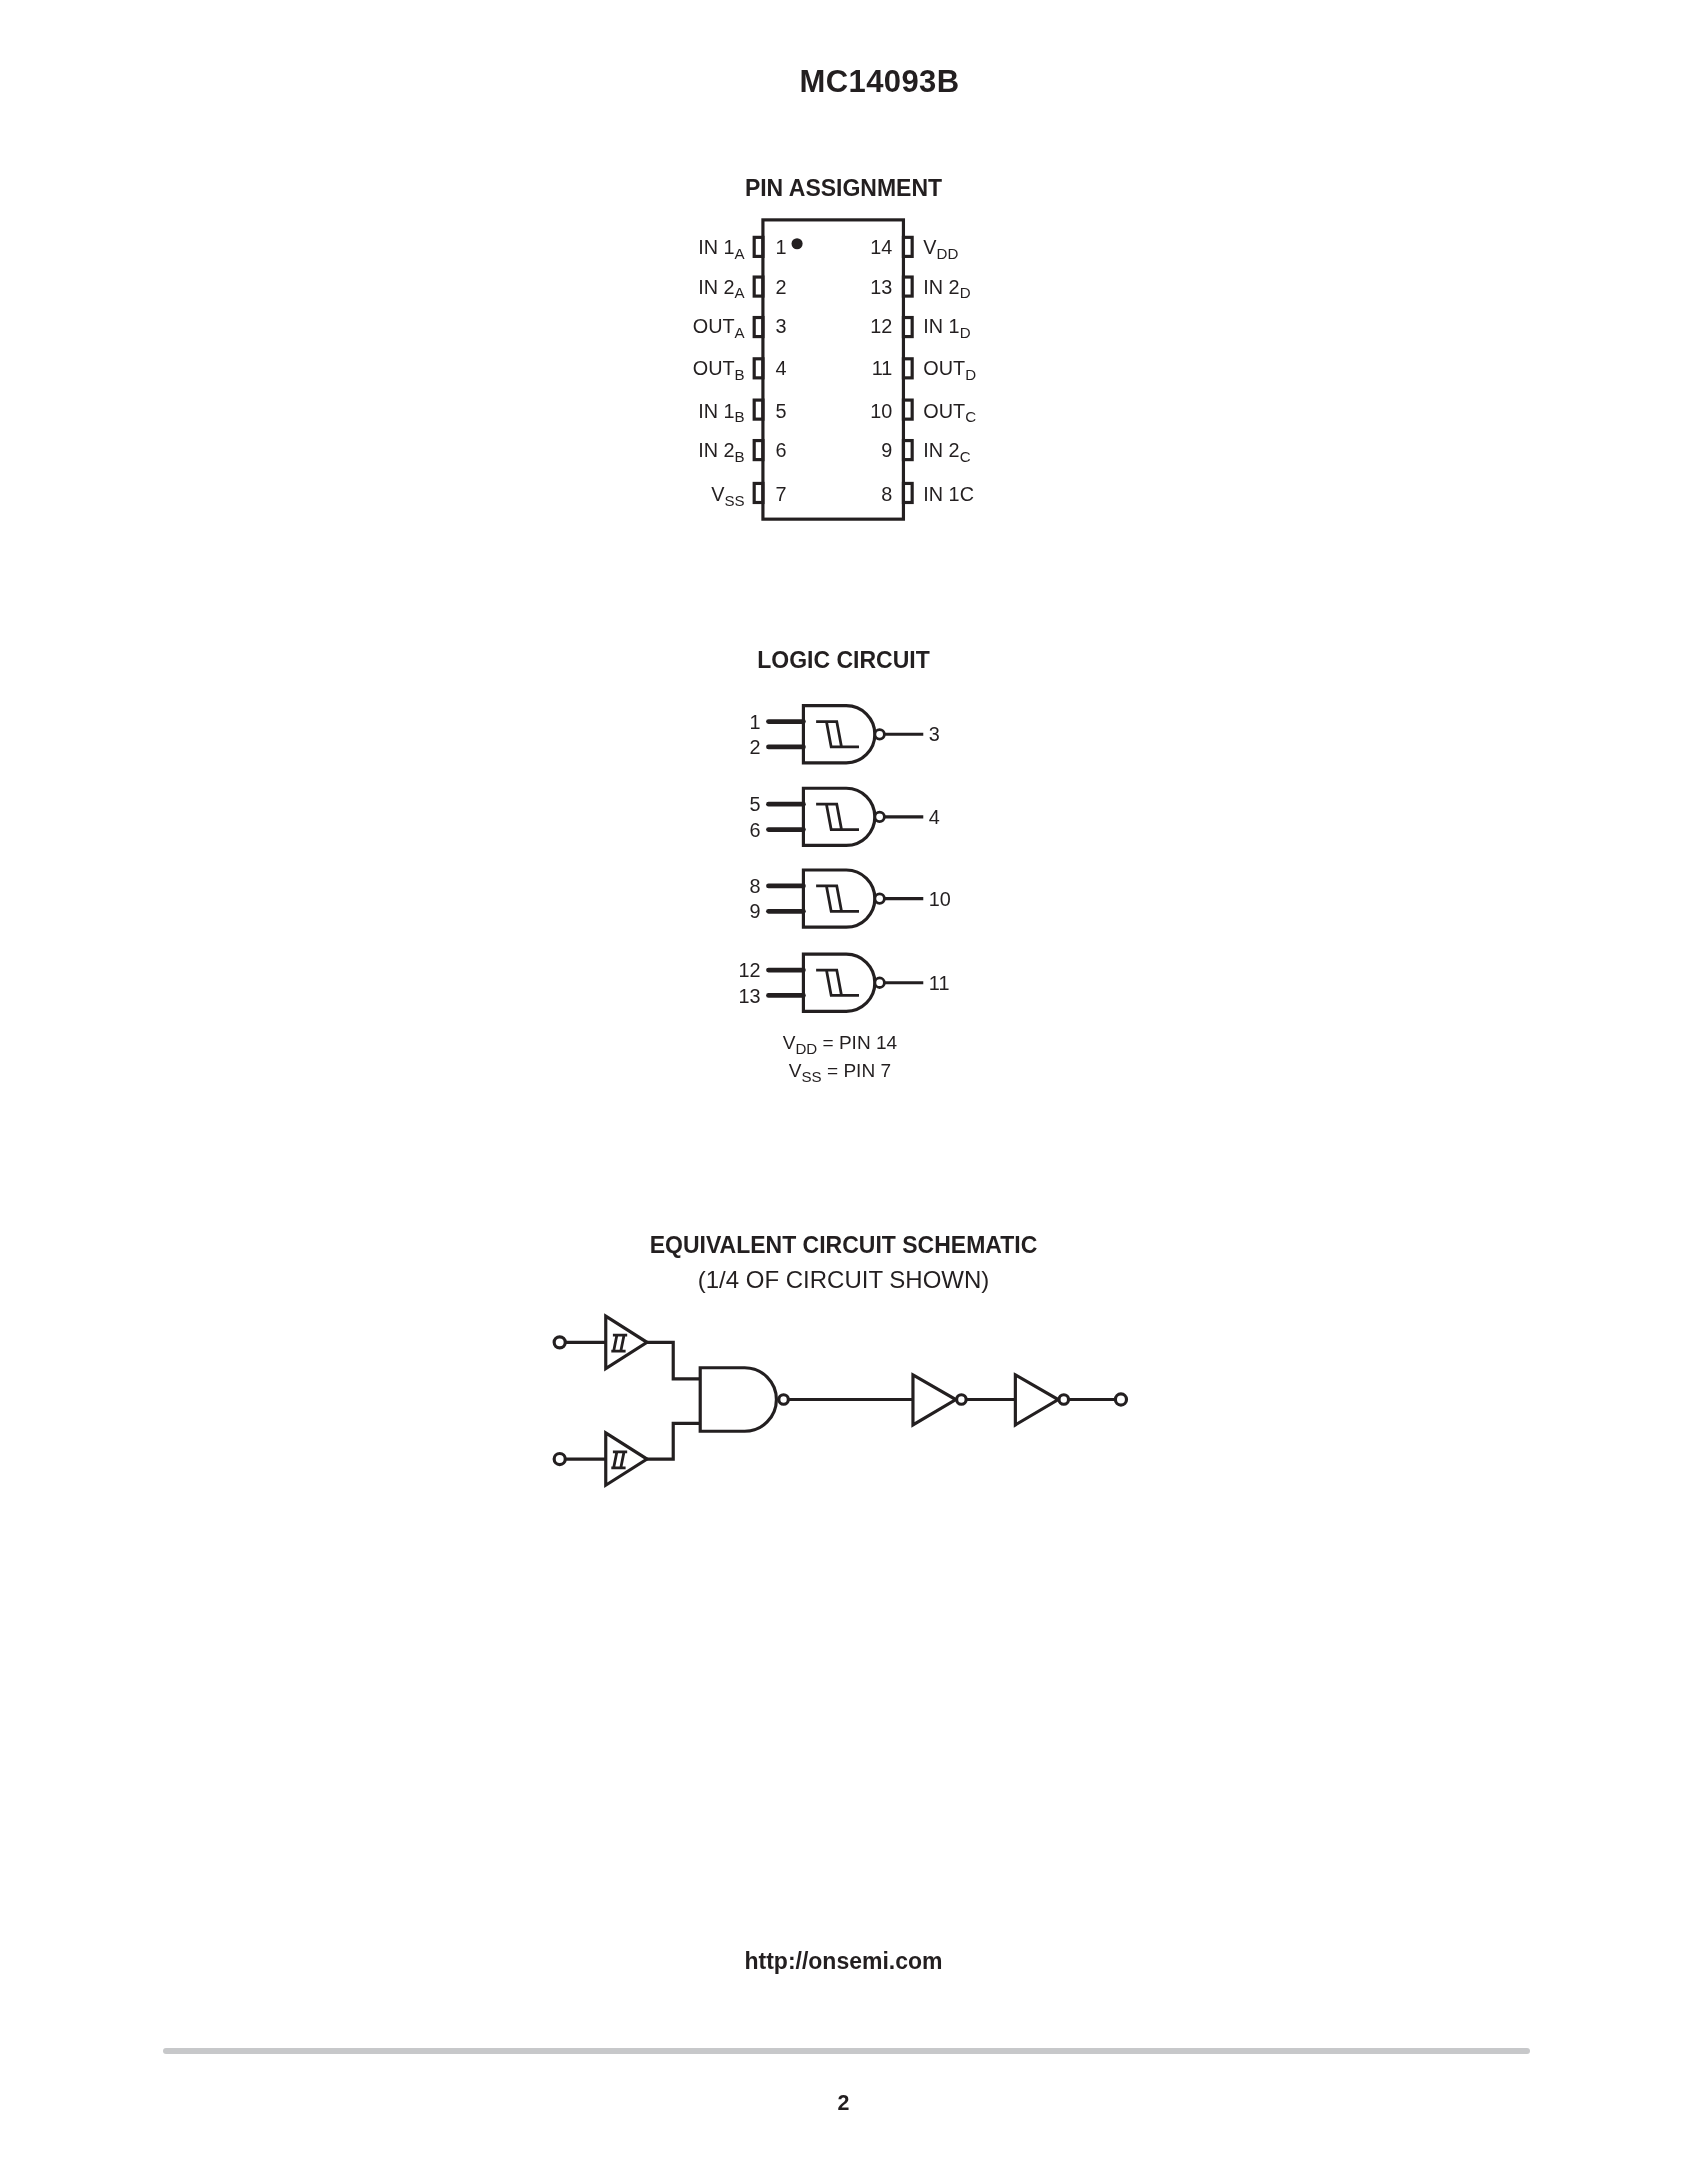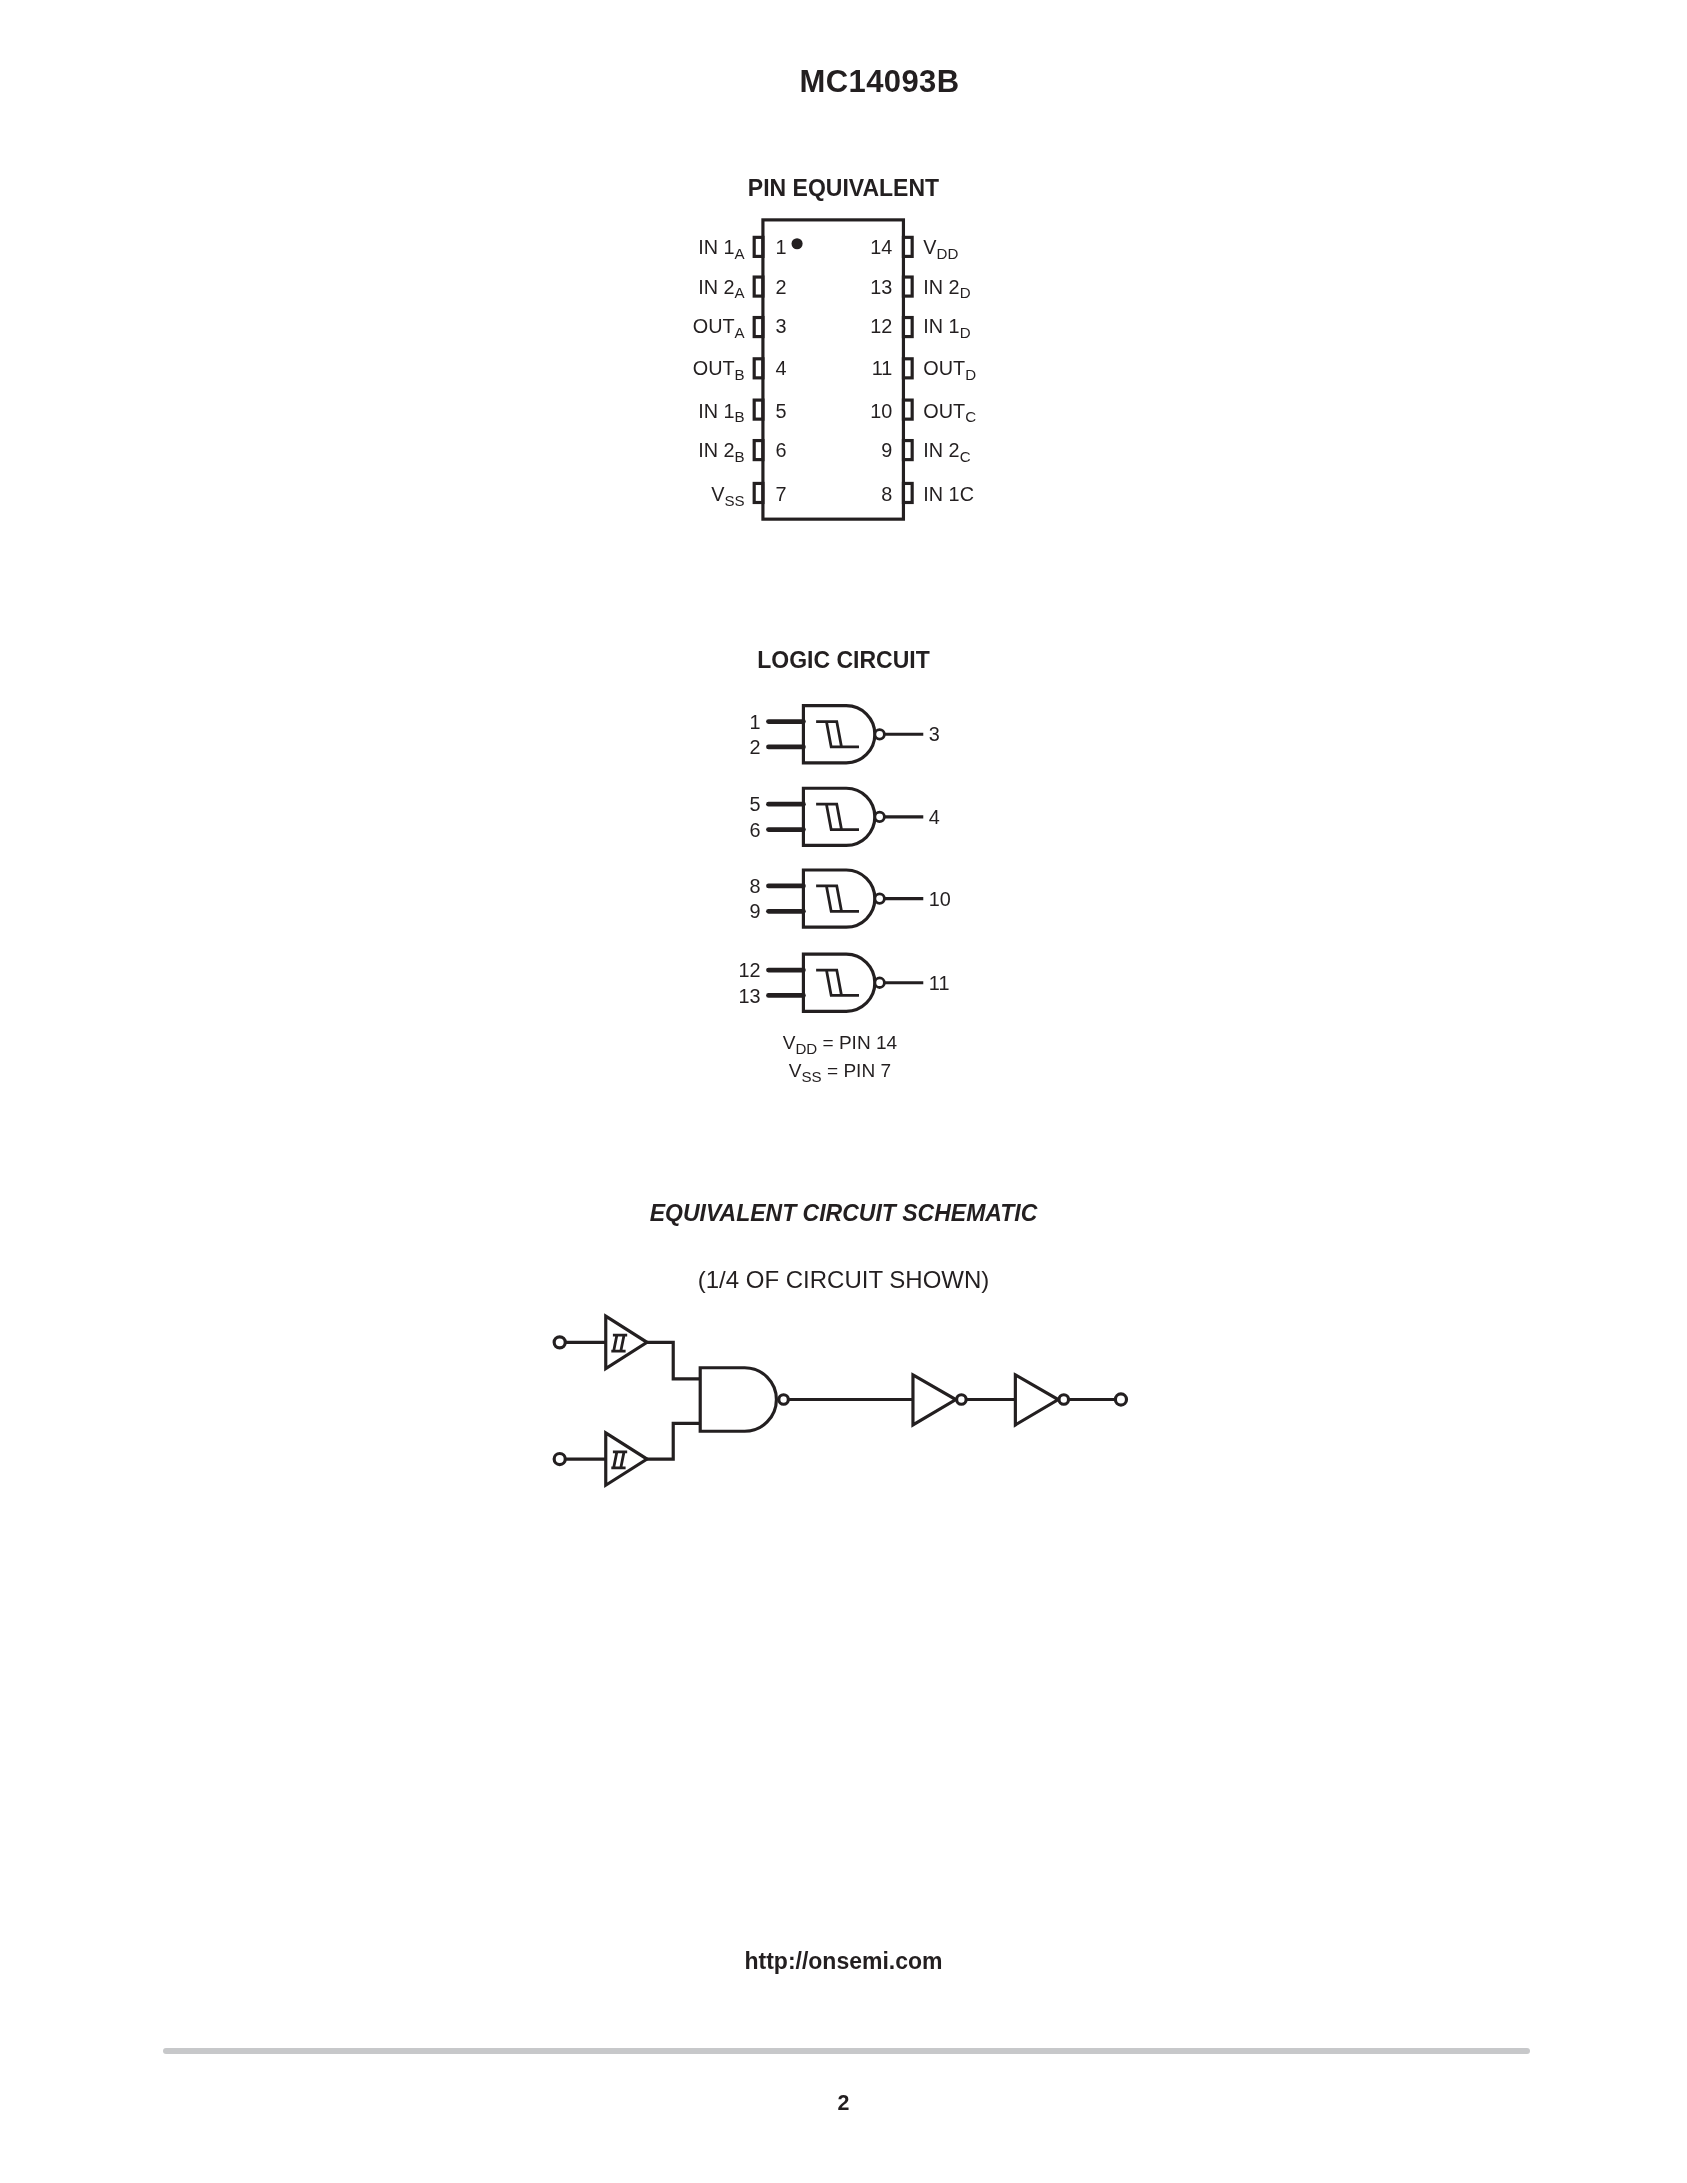--- a/index.html
+++ b/index.html
@@ -20,21 +20,21 @@
   .rule { position: absolute; left: 163px; top: 2048px; width: 1367px; height: 6.4px;
           background: #c7c8ca; border-radius: 3.2px; }
   .footer-url { font-weight: bold; font-size: 23px; }
   .footer-page { font-weight: bold; font-size: 21.4px; }
 </style>
 </head>
 <body>
 
 <div class="abs center h-title" style="top:64px;">MC14093B</div>
 
-<div class="abs center h-sec" style="top:175px;">PIN EQUIVALENT</div>
+<div class="abs center h-sec" style="top:175px;">PIN ASSIGNMENT</div>
 
 <svg class="diag" viewBox="0 0 2125 2750">
   <g stroke="#231f20" stroke-width="4" fill="none">
 
     <rect x="961" y="277" width="177" height="377"></rect>
 
     <g>
       <rect x="950" y="299" width="11" height="24"></rect>
       <rect x="950" y="349" width="11" height="24"></rect>
       <rect x="950" y="400" width="11" height="24"></rect>
@@ -137,21 +137,21 @@
     <use href="#schmitt-nand" transform="translate(0,1202)"></use>
     <text class="gate-num" x="958" y="1231" text-anchor="end">12</text>
     <text class="gate-num" x="958" y="1263" text-anchor="end">13</text>
     <text class="gate-num" x="1170" y="1247" text-anchor="start">11</text>
   </g>
 
   <text class="note" x="1058" y="1322" text-anchor="middle"><tspan>V</tspan><tspan class="sub" dy="6">DD</tspan><tspan dy="-6"> = PIN 14</tspan></text>
   <text class="note" x="1058" y="1357" text-anchor="middle"><tspan>V</tspan><tspan class="sub" dy="6">SS</tspan><tspan dy="-6"> = PIN 7</tspan></text>
 </svg>
 
-<div class="abs center h-sec" style="top:1200px;font-style:italic;">EQUIVALENT CIRCUIT SCHEMATIC</div>
+<div class="abs center h-sec" style="top:1232px;">EQUIVALENT CIRCUIT SCHEMATIC</div>
 <div class="abs center h-sub" style="top:1266px;text-align:center;">(1/4 OF CIRCUIT SHOWN)</div>
 
 <svg class="diag" viewBox="0 0 2125 2750">
   <g stroke="#231f20" stroke-width="4" fill="none">
 
     <circle cx="705" cy="1691" r="7" fill="#fff"></circle>
     <line x1="712" y1="1691" x2="763" y2="1691"></line>
     <g>
       <path d="M763 1658 L815 1691 L763 1724 Z"></path>
       <path d="M772 1682 H790 M777 1682 L773 1702 M786 1682 L782 1702 M770 1702 H788" stroke-width="3.5"></path>

